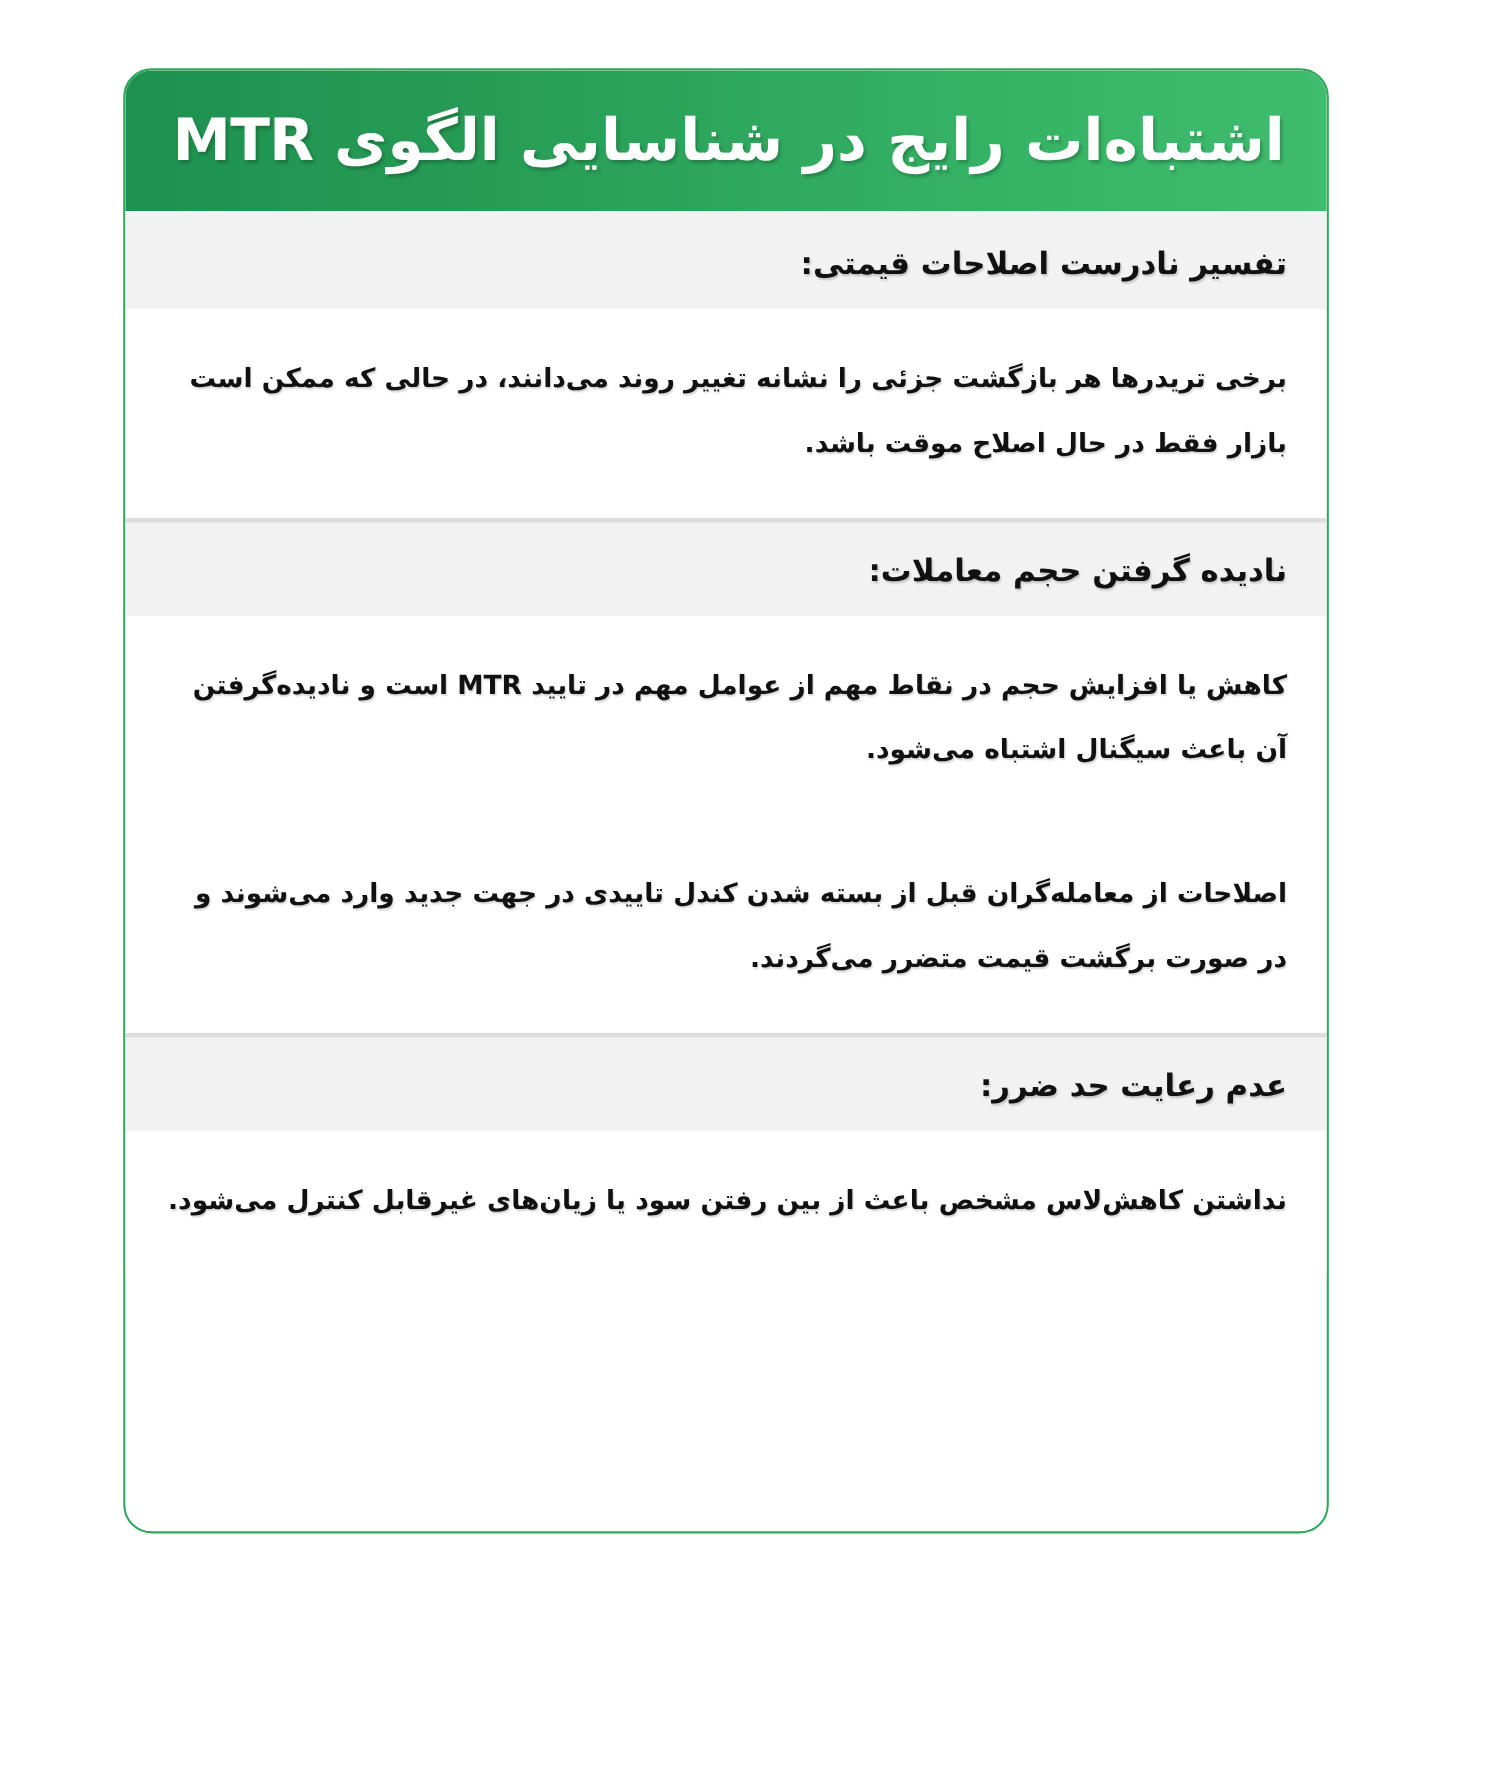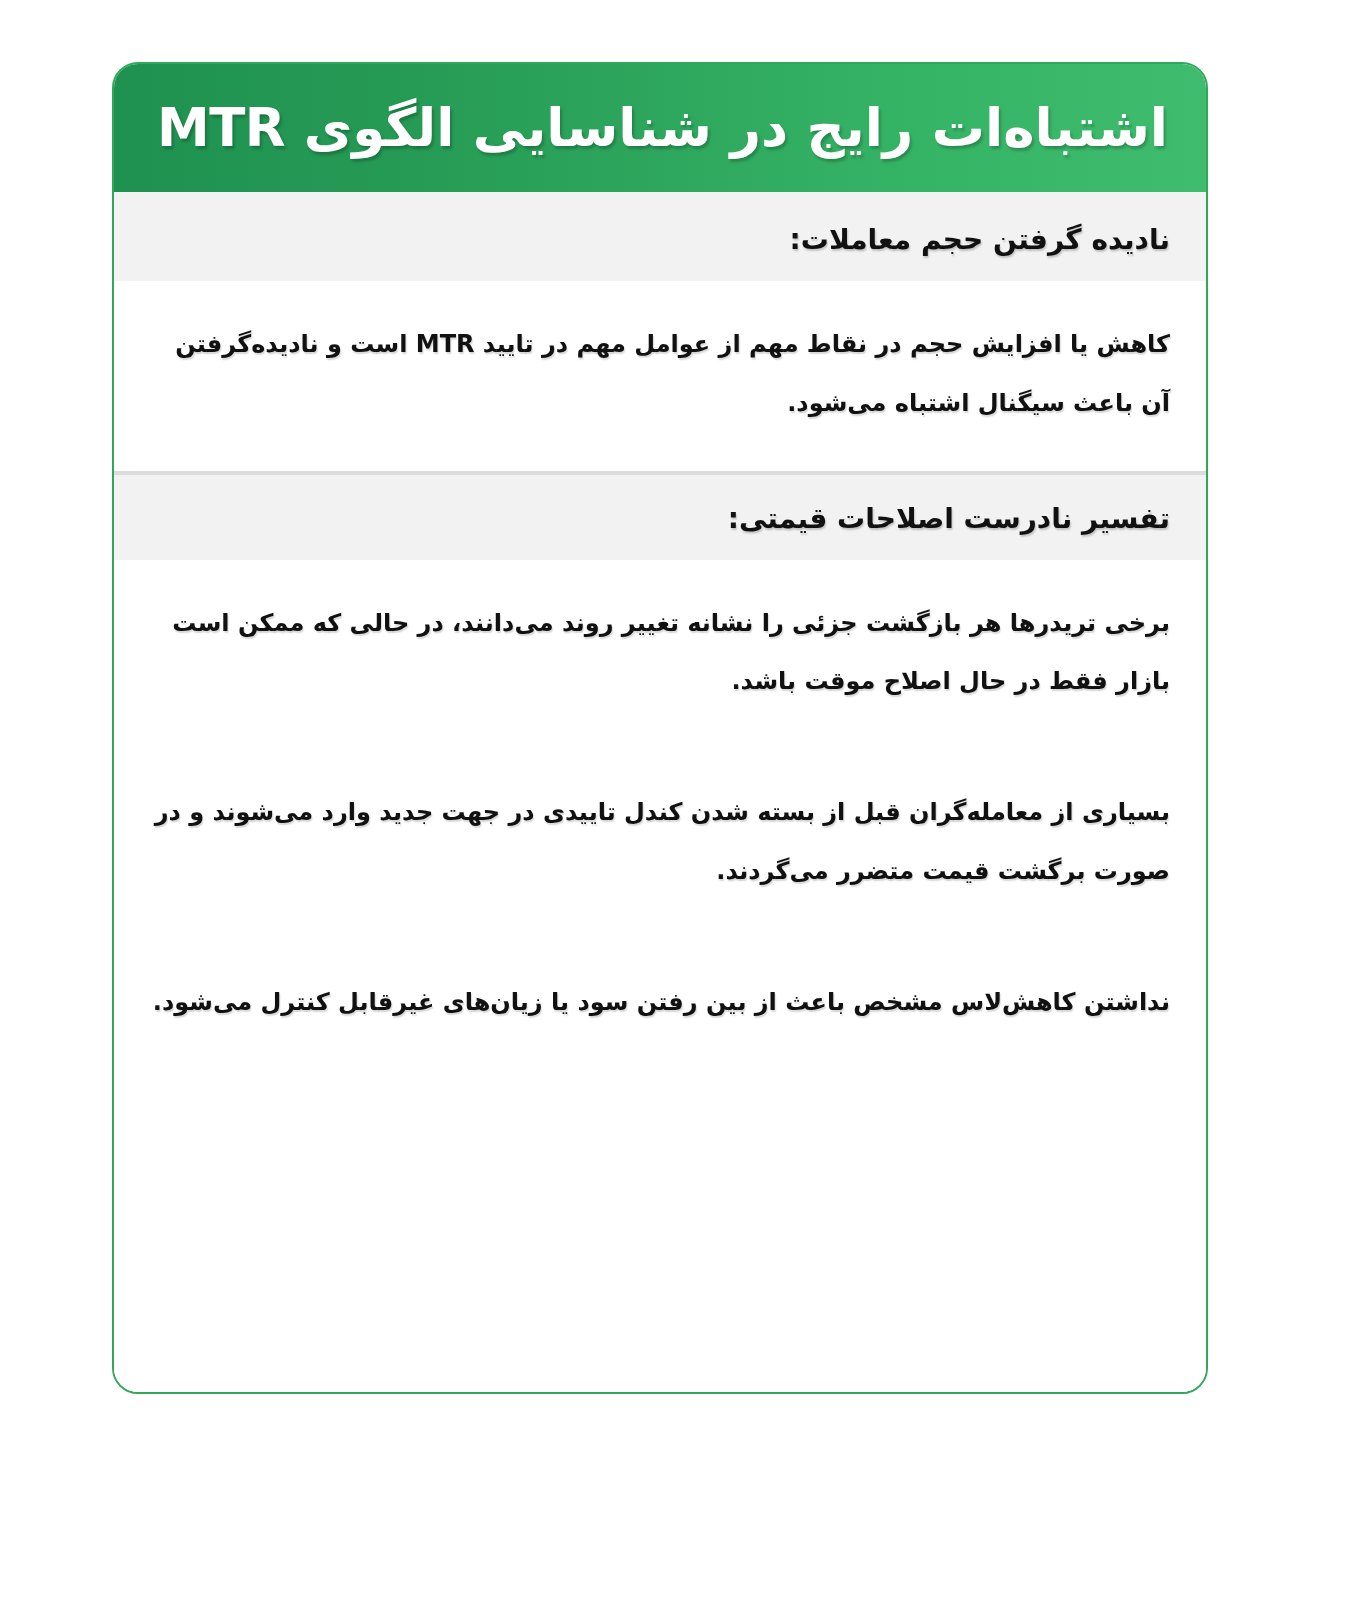--- a/index.html
+++ b/index.html
@@ -176,43 +176,46 @@
   <div class="card">
 
     <div class="card-header">
       <div class="card-title">اشتباه‌ات رایج در شناسایی الگوی MTR</div>
     </div>
 
     <div class="card-body">
 
       <div class="section">
         <div class="section-heading">
+          <div class="section-heading-text">تفسیر نادرست اصلاحات قیمتی:</div>
+        </div>
+        <div class="section-body">
+          <div class="section-body-text">برخی تریدرها هر بازگشت جزئی را نشانه تغییر روند می‌دانند، در حالی که ممکن است بازار فقط در حال اصلاح موقت باشد.</div>
+        </div>
+      </div>
+
+      <div class="section">
+        <div class="section-heading">
           <div class="section-heading-text">نادیده گرفتن حجم معاملات:</div>
         </div>
         <div class="section-body">
           <div class="section-body-text">کاهش یا افزایش حجم در نقاط مهم از عوامل مهم در تایید MTR است و نادیده‌گرفتن آن باعث سیگنال اشتباه می‌شود.</div>
         </div>
       </div>
 
       <div class="section">
+        <div class="section-body">
+          <div class="section-body-text">اصلاحات از معامله‌گران قبل از بسته شدن کندل تاییدی در جهت جدید وارد می‌شوند و در صورت برگشت قیمت متضرر می‌گردند.</div>
+        </div>
+      </div>
+
+      <div class="section">
         <div class="section-heading">
-          <div class="section-heading-text">تفسیر نادرست اصلاحات قیمتی:</div>
-        </div>
-        <div class="section-body">
-          <div class="section-body-text">برخی تریدرها هر بازگشت جزئی را نشانه تغییر روند می‌دانند، در حالی که ممکن است بازار فقط در حال اصلاح موقت باشد.</div>
-        </div>
-      </div>
-
-      <div class="section">
-        <div class="section-body">
-          <div class="section-body-text">بسیاری از معامله‌گران قبل از بسته شدن کندل تاییدی در جهت جدید وارد می‌شوند و در صورت برگشت قیمت متضرر می‌گردند.</div>
-        </div>
-      </div>
-
-      <div class="section">
+          <div class="section-heading-text">عدم رعایت حد ضرر:</div>
+        </div>
         <div class="section-body">
           <div class="section-body-text">نداشتن کاهش‌لاس مشخص باعث از بین رفتن سود یا زیان‌های غیرقابل کنترل می‌شود.</div>
         </div>
       </div>
 
     </div>
   </div>
 
 
 </div>

